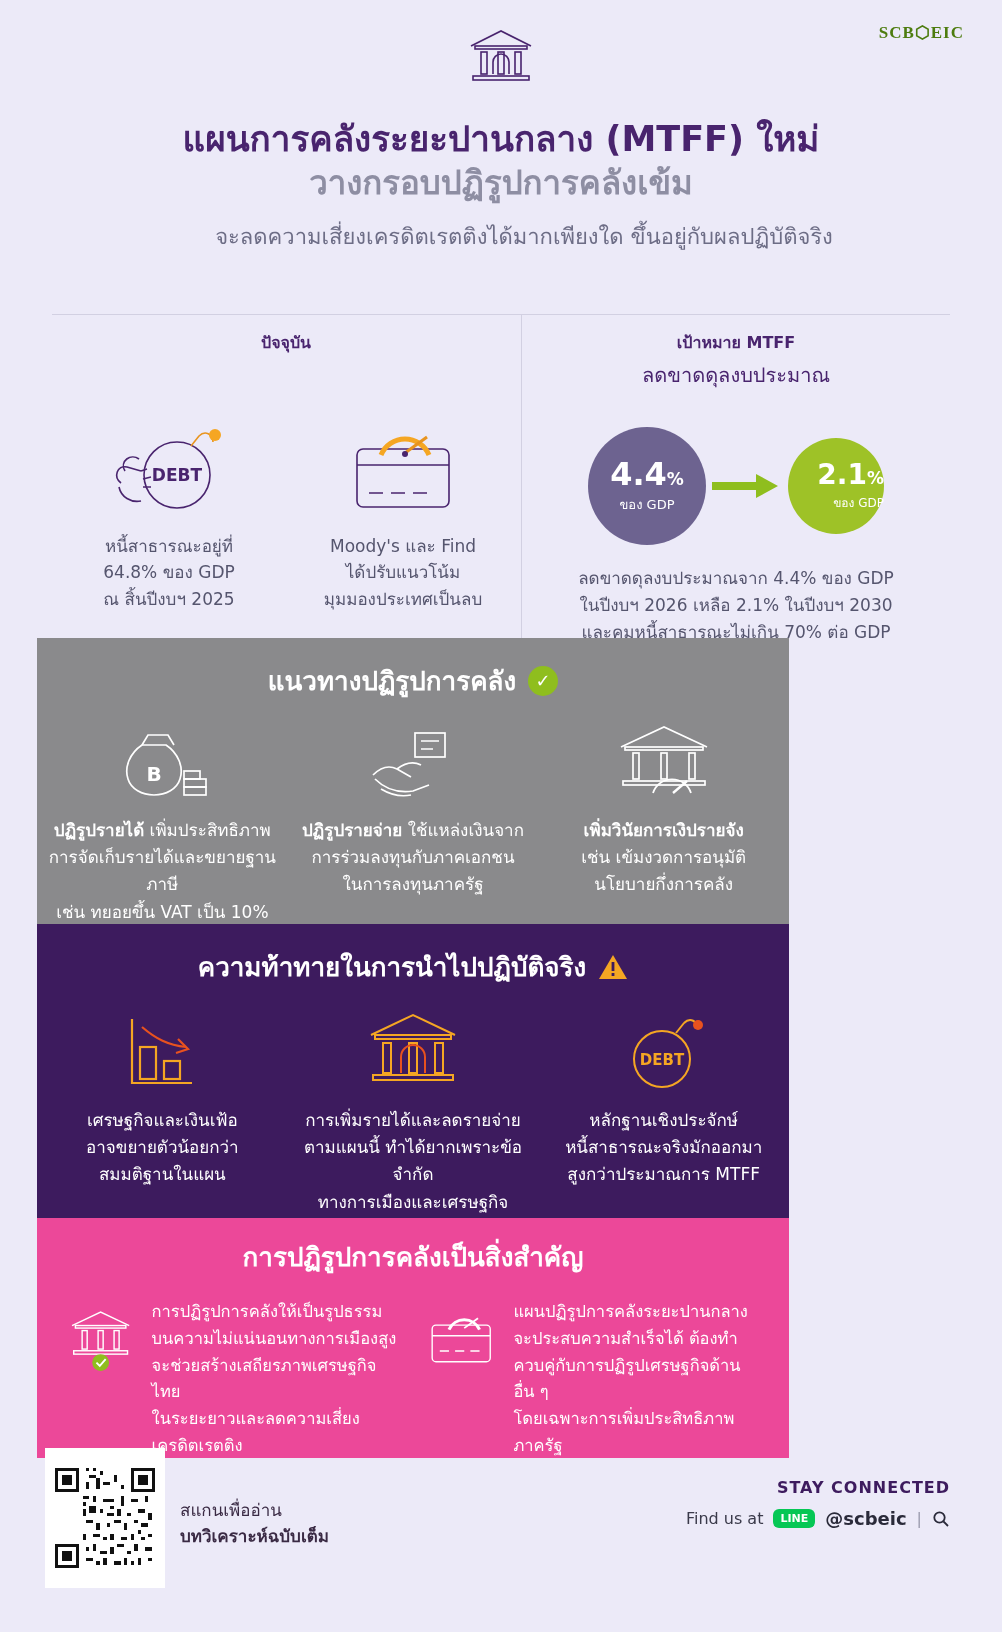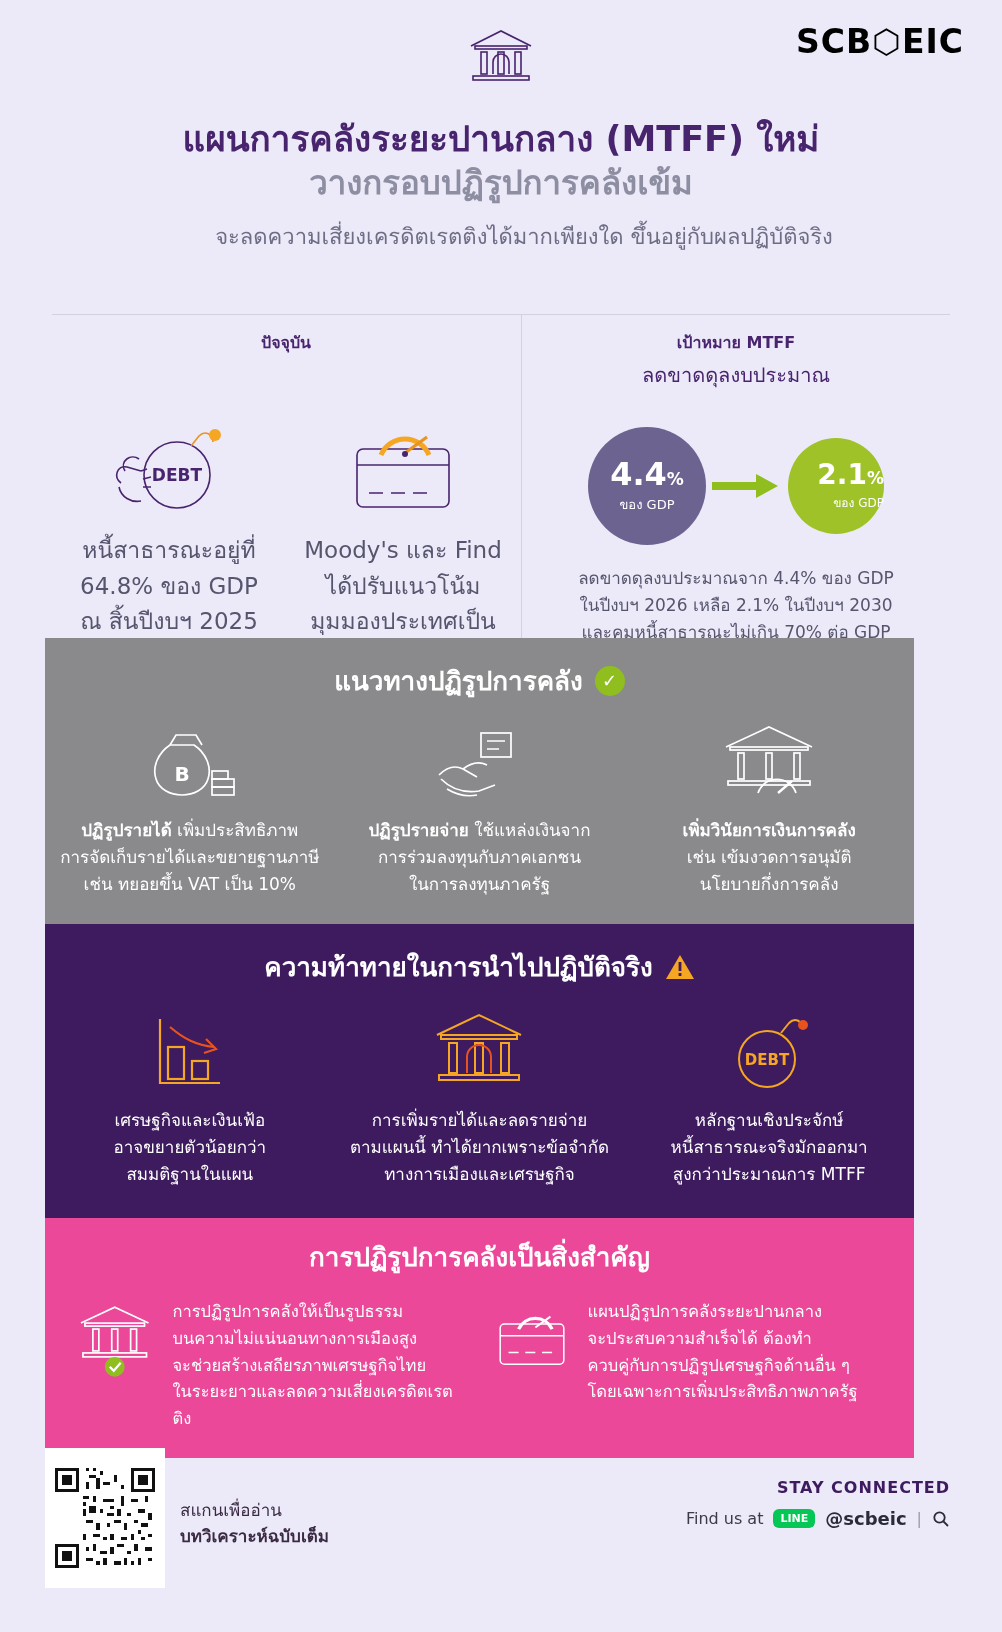--- a/index.html
+++ b/index.html
@@ -9,22 +9,23 @@
     background: #eceaf8;
     font-family: "DejaVu Sans", "Liberation Sans", sans-serif;
     overflow: hidden;
     position: relative;
   }
   .page { width: 1002px; height: 1632px; position: relative; }
 
   
   .brand {
     position: absolute; top: 22px; right: 38px;
-    font-size: 33px; font-weight: bold; letter-spacing: 1px;
-    color: #000000;
+    font-size: 17px; font-weight: bold; letter-spacing: 1px;
+    color: #4d7c0f;
+    font-family: Liberation Serif, serif;
   }
   .bank-icon-top {
     position: absolute; top: 26px; left: 0; right: 0;
     display: flex; justify-content: center;
   }
   .title-block { position: absolute; top: 118px; left: 0; width: 1002px; text-align: center; }
   .title-1 {
     font-size: 35px; font-weight: bold; color: #49246e; line-height: 1.25;
   }
   .title-2 {
@@ -48,21 +49,21 @@
     position: absolute; font-size: 16px; font-weight: bold; color: #49246e;
     text-align: center;
   }
   .col-sub { font-size: 20px; color: #49246e; font-weight: normal; }
 
   .left-col { position: absolute; top: 330px; left: 52px; width: 468px; }
   .right-col { position: absolute; top: 330px; left: 522px; width: 428px; }
 
   .icon-row { display: flex; justify-content: space-around; margin-top: 58px; }
   .icon-cap {
-    font-size: 23px; color: #55556e; text-align: center; line-height: 1.55;
+    font-size: 17px; color: #55556e; text-align: center; line-height: 1.55;
     margin-top: 14px;
   }
   .icon-cell { width: 210px; display: flex; flex-direction: column; align-items: center; }
 
   
   .bubbles { display: flex; align-items: center; justify-content: center; margin-top: 36px; }
   .bubble-lg {
     width: 118px; height: 118px; border-radius: 50%;
     background: #6d6390; color: #fff;
     display: flex; flex-direction: column; align-items: center; justify-content: center;
@@ -74,21 +75,21 @@
   }
   .bubble-big-num { font-size: 32px; font-weight: bold; line-height: 1; }
   .bubble-big-num small { font-size: 17px; }
   .bubble-lbl { font-size: 13px; margin-top: 4px; }
   .arrow-mid { margin: 0 6px; }
   .right-cap {
     margin-top: 20px; font-size: 17px; color: #55556e; text-align: center; line-height: 1.6;
   }
 
   
-  .band { position: absolute; left: 45px; width: 869px; }
+  .band { position: absolute; left: 37px; width: 752px; }
   .band-gray { top: 638px; height: 286px; background: #8a8a8c; }
   .band-purple { top: 924px; height: 294px; background: #3d1b5e; }
   .band-brown { top: 1218px; height: 240px; background: #ec4899; }
 
   .band-title {
     text-align: center; color: #fff; font-weight: bold; font-size: 26px;
     padding-top: 22px; display: flex; align-items: center; justify-content: center; gap: 12px;
   }
   .band-title.two-line { display: block; line-height: 1.35; }
 
@@ -263,21 +264,21 @@
         <svg width="106" height="86" viewBox="0 0 106 86" fill="none" stroke="#ffffff" stroke-width="1.7">
           <path d="M10 28 L53 8 L96 28"></path>
           <rect x="14" y="28" width="78" height="3"></rect>
           <rect x="22" y="34" width="6" height="26"></rect>
           <rect x="50" y="34" width="6" height="26"></rect>
           <rect x="78" y="34" width="6" height="26"></rect>
           <rect x="12" y="62" width="82" height="4"></rect>
           <path d="M42 74 a20 20 0 0 1 38 0" stroke="#fff"></path>
           <path d="M62 74 l14 -12" stroke="#fff" stroke-width="2.4"></path>
         </svg>
-        <div class="txt" style="white-space:pre-line"><b>เพิ่มวินัยการเงินการคลัง</b><span>
+        <div class="txt" style="white-space:pre-line"><b>เพิ่มวินัยการเงิปรายจัง</b><span>
 เช่น เข้มงวดการอนุมัติ
 นโยบายกึ่งการคลัง</span></div>
       </div>
     </div>
   </div>
 
   <div class="band band-purple">
     <div class="band-title">
       <span>ความท้าทายในการนำไปปฏิบัติจริง</span>
       <span>

